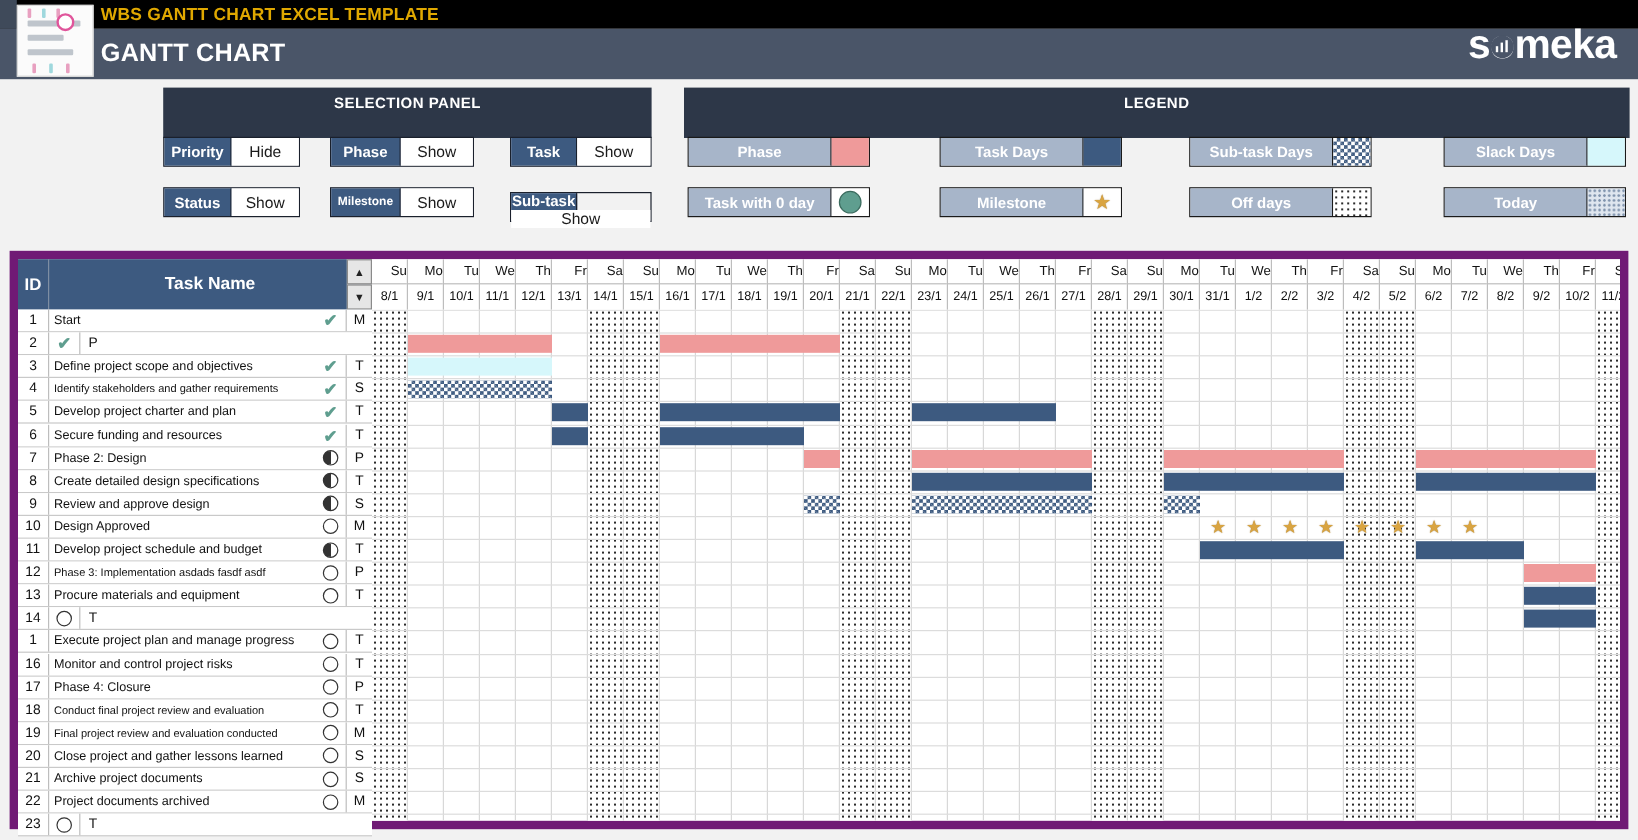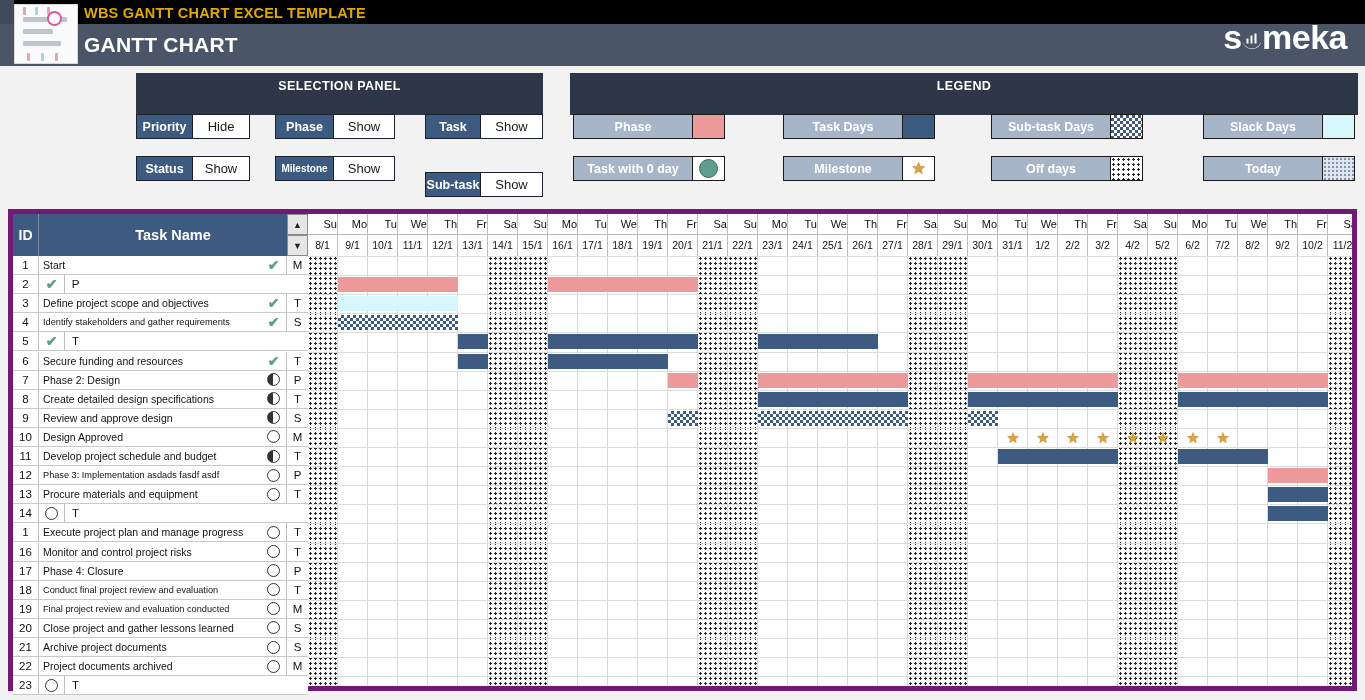--- a/index.html
+++ b/index.html
@@ -38,21 +38,21 @@
   .dot0{width:17px;height:17px;border-radius:50%;background:#5f9e8f;border:1px solid #3b6b5e;}
   .star{color:#d9a441;font-size:17px;line-height:1;text-shadow:0 0 1px #8a6620;}
   .sw-sub{background-image:
       linear-gradient(45deg,#3d5a80 25%,transparent 25%,transparent 75%,#3d5a80 75%),
       linear-gradient(45deg,#3d5a80 25%,transparent 25%,transparent 75%,#3d5a80 75%);
       background-size:6px 6px;background-position:0 0,3px 3px;background-color:#fff;}
   .sw-off{background-image:radial-gradient(#2b2b2b 1px,transparent 1.2px);background-size:5px 5px;background-color:#fff;}
   .sw-today{background-image:radial-gradient(#7f93ad 1px,transparent 1.2px);background-size:4px 4px;background-color:#dfe6ef;}
 
   
-  .grid{position:absolute;left:8px;top:209px;width:1349px;height:482px;background:#fff;border:5px solid #701a75;box-sizing:border-box;text-decoration:underline;}
+  .grid{position:absolute;left:8px;top:209px;width:1349px;height:482px;background:#fff;border:7px solid #701a75;box-sizing:border-box;text-decoration:underline;}
   .lefthdr{position:absolute;left:0;top:0;width:295px;height:42px;background:#3d5a80;border-right:1px solid #6a7b90;box-sizing:border-box;display:flex;}
   .lefthdr .id{width:26px;color:#fff;font-size:14px;font-weight:bold;display:flex;align-items:center;justify-content:center;border-right:1px solid #7e8ea3;box-sizing:border-box;}
   .lefthdr .nm{flex:1;color:#fff;font-size:14.5px;font-weight:bold;display:flex;align-items:center;justify-content:center;}
 
   .sortcol{position:absolute;left:274px;top:0;width:21px;height:42px;}
   .sortbtn{width:21px;height:21px;background:#e6e6e6;border:1px solid #8a8a8a;box-sizing:border-box;display:flex;align-items:center;justify-content:center;font-size:9px;color:#222;}
 
   .row{position:absolute;left:0;width:295px;height:19.1px;border-bottom:1px solid #c9c9c9;box-sizing:border-box;display:flex;background:#fff;}
   .row .c-id{width:26px;font-size:11.5px;color:#111;display:flex;align-items:center;justify-content:center;border-right:1px solid #bdbdbd;box-sizing:border-box;}
   .row .c-nm{flex:1;font-size:10.5px;color:#111;display:flex;align-items:center;padding-left:4px;box-sizing:border-box;white-space:nowrap;overflow:hidden;}
@@ -126,21 +126,21 @@
   <div class="val">Show</div>
 </div>
 <div class="pair" style="left:136px;top:156px;width:114px;">
   <div class="lbl" style="width:56px;">Status</div>
   <div class="val">Show</div>
 </div>
 <div class="pair" style="left:275px;top:156px;width:120px;">
   <div class="lbl small" style="width:58px;">Milestone</div>
   <div class="val">Show</div>
 </div>
-<div class="pair" style="left:425px;top:172px;width:118px;">
+<div class="pair" style="left:425px;top:160px;width:118px;flex-direction:column;">
   <div class="lbl" style="width:55px;">Sub-task</div>
   <div class="val">Show</div>
 </div>
 
 <div class="lgpair" style="left:573px;top:114px;width:152px;">
   <div class="lbl">Phase</div>
   <div class="sw">
       <div class="sw-phase" style="width:100%;height:100%;"></div>
     </div>
 </div>
@@ -225,20 +225,21 @@
       <div class="row" style="top: 99.3px;">
         <div class="c-id">4</div>
         <div class="c-nm tiny">Identify stakeholders and gather requirements</div>
         <div class="c-st">
           <span class="chk">✔</span>
         </div>
         <div class="c-ty">S</div>
       </div>
       <div class="row" style="top: 118.4px;">
         <div class="c-id">5</div>
+        <div class="c-nm">Develop project charter and plan</div>
         <div class="c-st">
           <span class="chk">✔</span>
         </div>
         <div class="c-ty">T</div>
       </div>
       <div class="row" style="top: 137.5px;">
         <div class="c-id">6</div>
         <div class="c-nm">Secure funding and resources</div>
         <div class="c-st">
           <span class="chk">✔</span>

